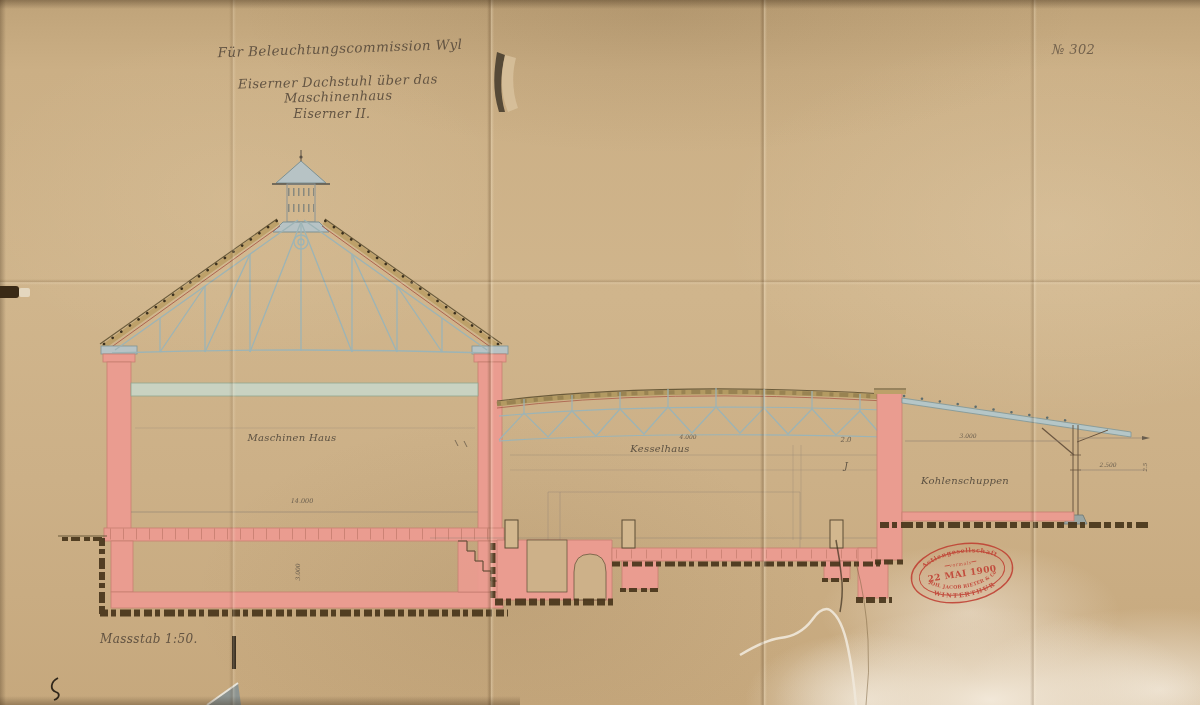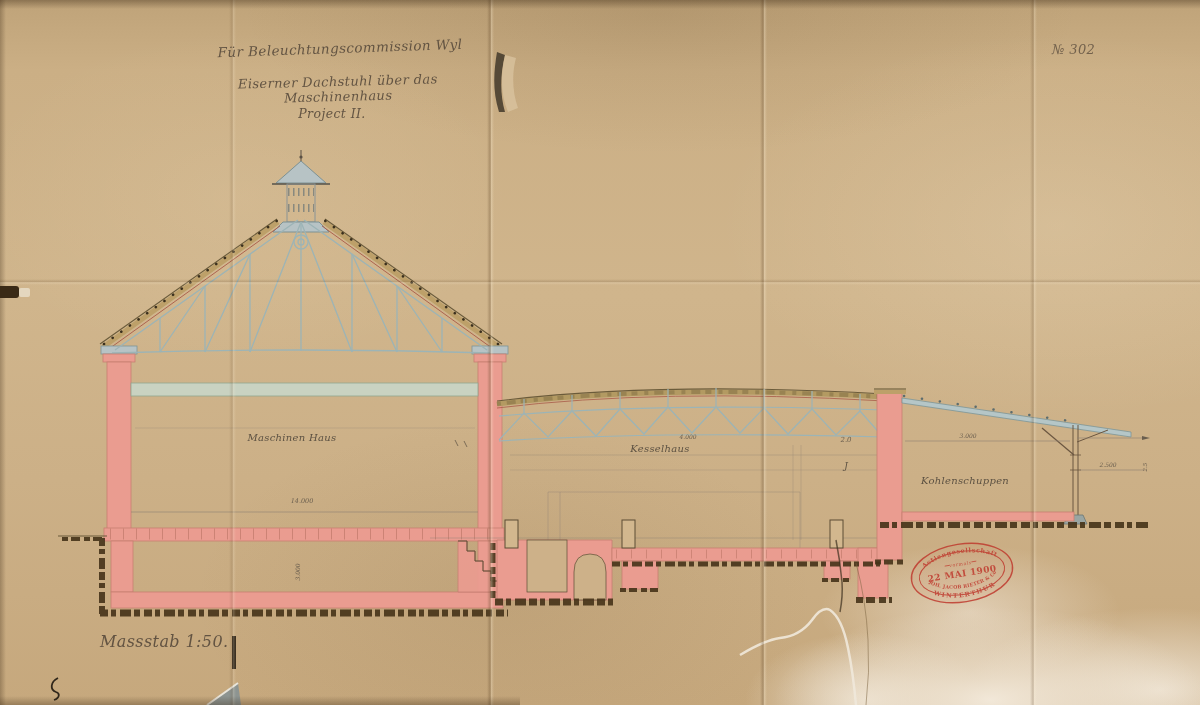--- a/index.html
+++ b/index.html
@@ -252,17 +252,17 @@
   <div class="crease-v cv-med" style="left:1030px"></div>
   <div class="crease-h ch-med" style="top:279px"></div>
   <div class="vignette-top"></div>
   <div class="vignette-left"></div>
   <div class="vignette-bl"></div>
   <div class="dark-spot"></div>
   <div class="notch"></div>
 
   <div class="hw" style="left:205px;top:40px;width:270px;font-size:13.5px;text-align:center;transform:rotate(-2deg)">Für Beleuchtungscommission Wyl</div>
   <div class="hw" style="left:188px;top:74px;width:300px;font-size:13px;text-align:center;transform:rotate(-1.5deg)">Eiserner Dachstuhl über das Maschinenhaus</div>
-  <div class="hw" style="left:262px;top:106px;width:140px;font-size:12.5px;text-align:center">Project II.</div>
+  <div class="hw" style="left:262px;top:106px;width:140px;font-size:12.5px;text-align:center">Eiserner II.</div>
   <div class="hw" style="left:1052px;top:42px;font-size:13px;opacity:.75">№ 302</div>
-  <div class="hw" style="left:100px;top:632px;font-size:16px">Massstab 1:50.</div>
+  <div class="hw" style="left:100px;top:632px;font-size:12px">Massstab 1:50.</div>
 
 </div>
 
 </body></html>

